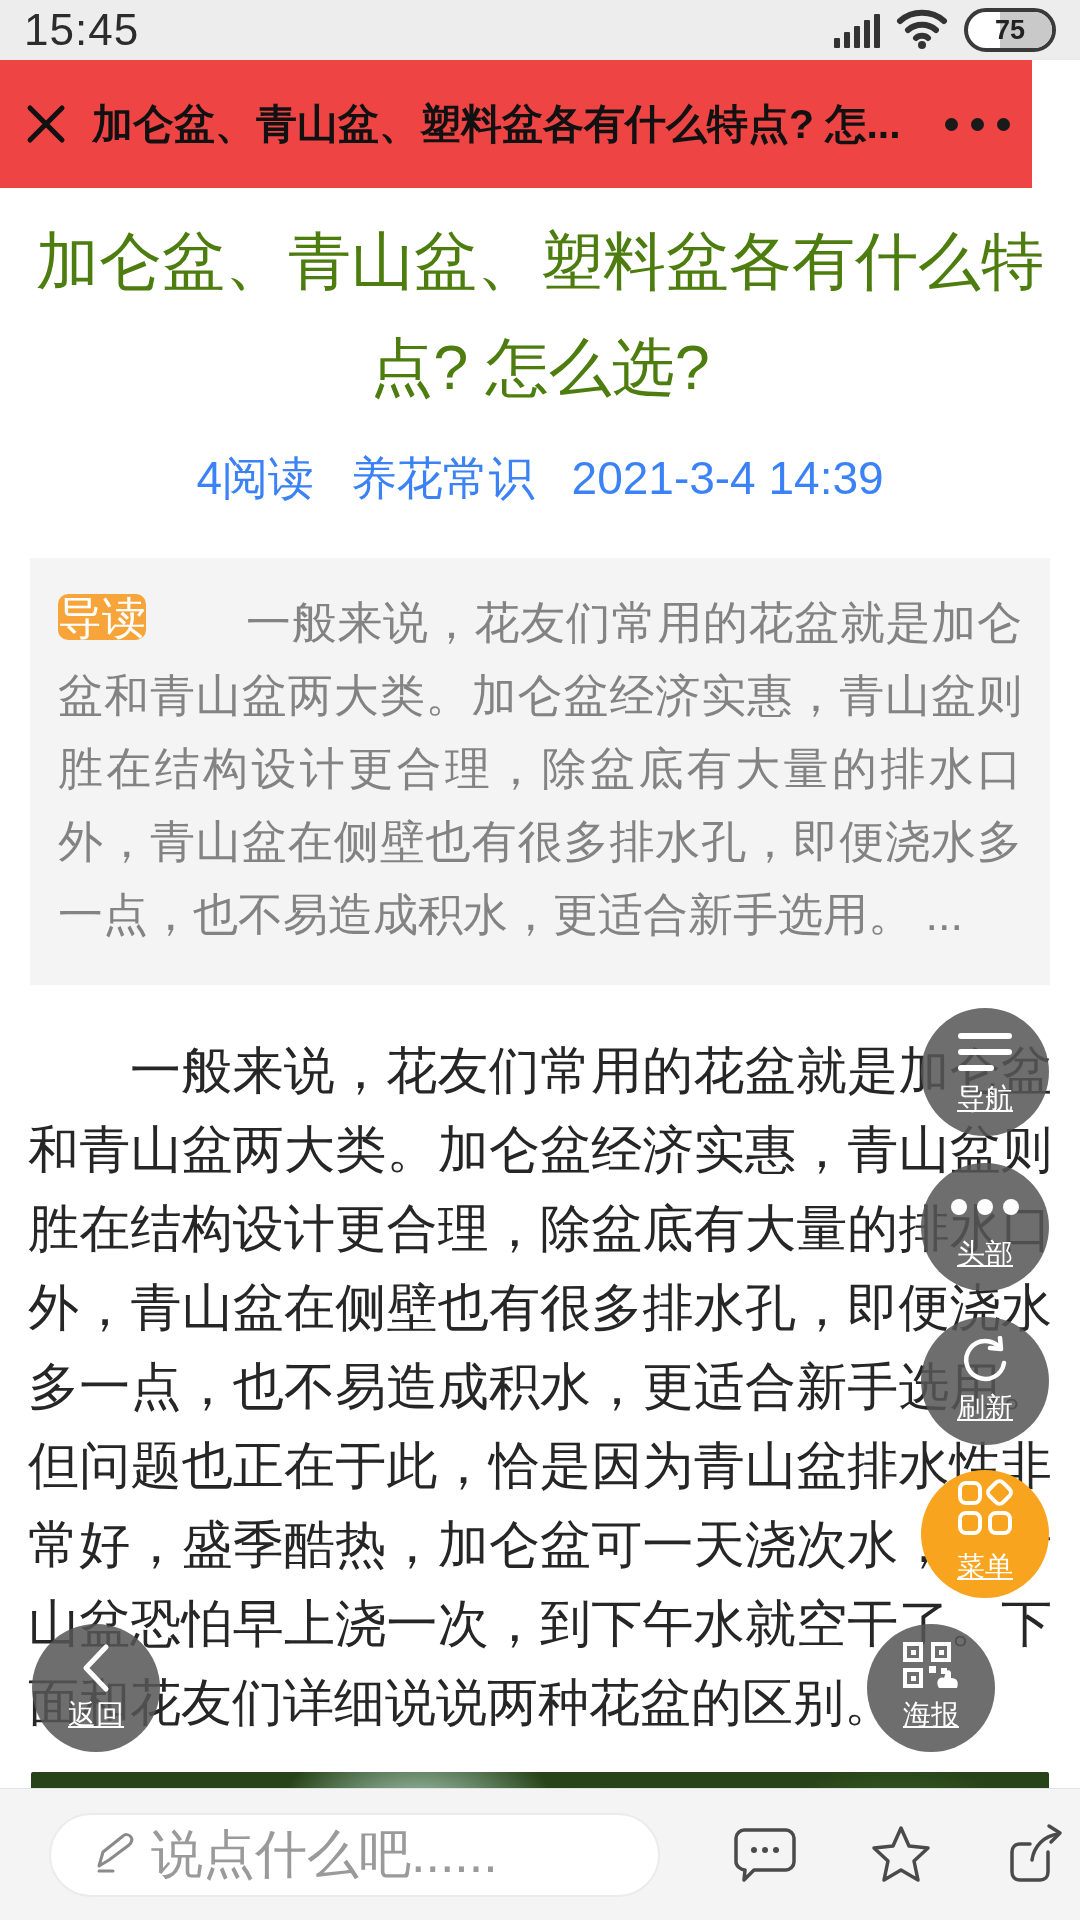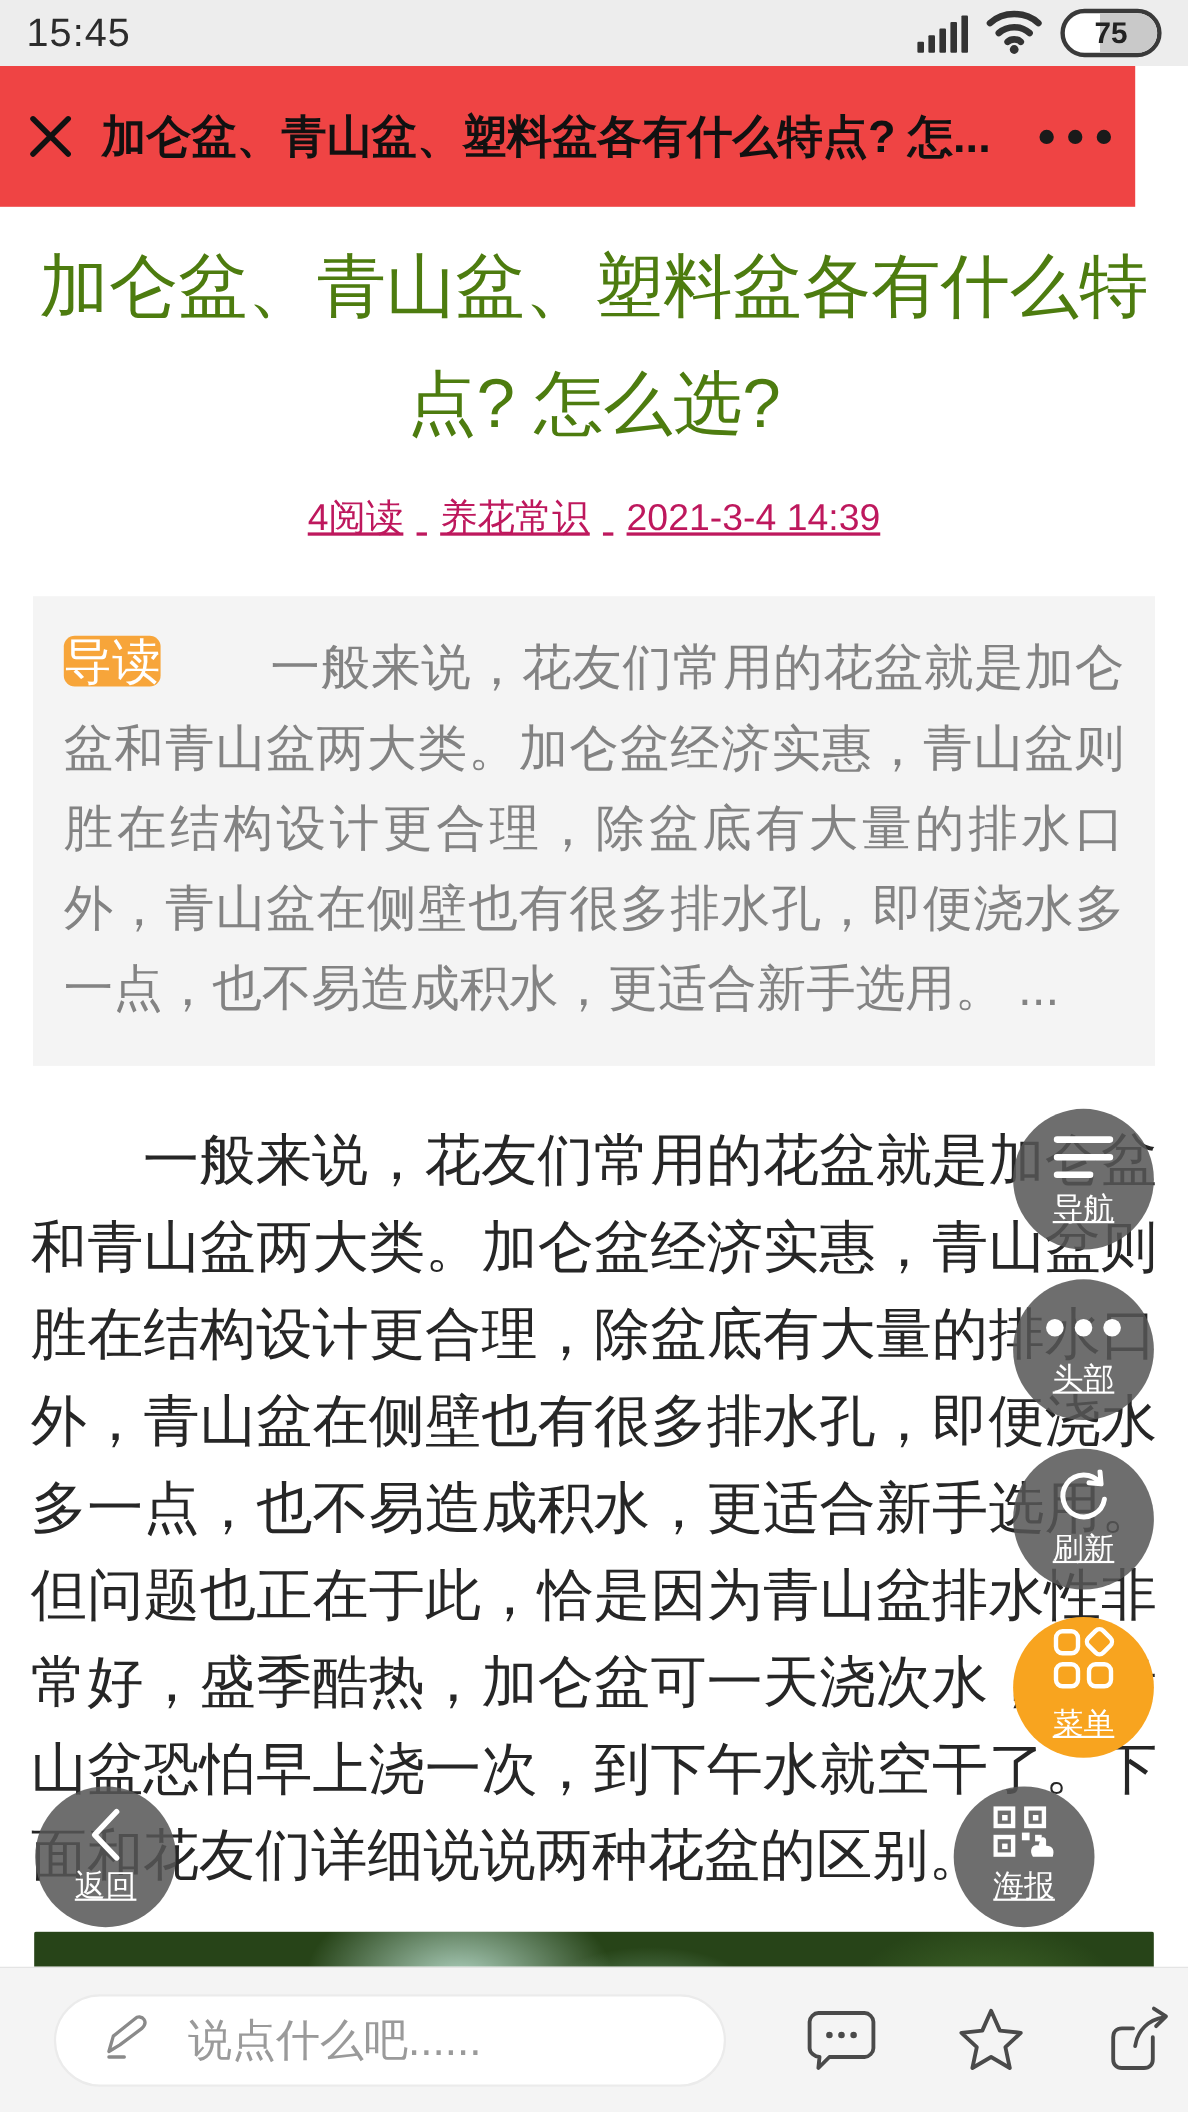--- a/index.html
+++ b/index.html
@@ -1,38 +1,38 @@
 <!DOCTYPE html>
 <html><head>
 <meta charset="utf-8">
 <style>
   * { margin:0; padding:0; box-sizing:border-box; }
   html,body { width:1080px; height:1920px; }
   body { font-family:"Liberation Sans","DejaVu Sans",sans-serif; background:#fff; position:relative; overflow:hidden; }
 
   
   .statusbar { position:absolute; top:0; left:0; width:1080px; height:60px; background:#ededed; display:flex; align-items:center; justify-content:space-between; padding:0 24px; z-index:30; }
-  .time { font-size:36px; font-weight:500; color:#2c2c2c; letter-spacing:1px; }
+  .time { font-size:44px; font-weight:500; color:#2c2c2c; letter-spacing:1px; }
   .status-icons { display:flex; align-items:center; gap:16px;text-align:right; }
   .sig { display:flex; align-items:flex-end; gap:4px; height:36px; }
   .sig i { display:block; width:6px; background:#333; border-radius:1px; }
   .battery { position:relative; width:92px; height:44px; border:4px solid #3a3a3a; border-radius:22px; background:#fff; overflow:hidden; display:flex; align-items:center; justify-content:center; }
   .battery .fill { position:absolute; right:0; top:0; bottom:0; width:62%; background:#c9c9c9; }
   .battery .pct { position:relative; font-size:27px; font-weight:600; color:#222; }
 
   .navbar { position:absolute; top:60px; left:0; width:1032px; height:128px; background:#ef4444; display:flex; align-items:center; padding:0 18px; z-index:30; }
   .close-x { width:56px; height:56px; display:flex; align-items:center; justify-content:center; margin-right:18px; flex:0 0 auto; }
   .nav-title { font-size:41px; font-weight:700; color:#111; white-space:nowrap; overflow:hidden; flex:1 1 auto; }
   .more-dots { display:flex; gap:13px; margin-left:14px; flex:0 0 auto; padding:10px 4px; }
   .more-dots i { width:13px; height:13px; border-radius:50%; background:#1a1a1a; display:block; }
 
   
   .article { position:absolute; top:188px; left:0; width:1080px; height:1600px; background:#fff; overflow:hidden; }
   .article-title { margin:20px 28px 0; text-align:center; font-size:63px; line-height:106px; font-weight:400; color:#4d7c0f; }
-  .meta { margin-top:28px; text-align:center; font-size:34px; color:#be185d;text-decoration:underline; }
+  .meta { margin-top:28px; text-align:center; font-size:46px; color:#3b82f6; }
   .meta span { margin:0 12px; }
   .summary-box { margin:48px 30px 0; background:#f4f4f4; padding:28px 28px 34px; font-size:45px; line-height:73px; color:#838383; text-align:justify; }
   .lead-badge { float:left; width:88px; height:46px; margin:8px 100px 8px 0; background:#f7a53a; border-radius:10px; color:#fff; font-size:44px; display:flex; align-items:center; justify-content:center; }
   .body-para { margin:46px 28px 0; font-size:51px; line-height:79px; color:#262626; text-align:justify; text-indent:2em; }
   .article-image { margin:30px 31px 0; width:1018px; height:220px; border-radius:2px;
     background-color:#274418;
     background-image:
       radial-gradient(ellipse 360px 180px at 50% 115%, rgba(248,226,220,0.98) 0%, rgba(243,214,205,0.85) 45%, rgba(243,214,205,0) 70%),
       radial-gradient(ellipse 200px 120px at 38% 20%, rgba(190,225,210,0.9) 0%, rgba(190,225,210,0) 70%),
       radial-gradient(ellipse 160px 90px at 55% 35%, rgba(150,200,170,0.7) 0%, rgba(150,200,170,0) 70%),
@@ -53,21 +53,21 @@
   .fab-refresh { left:921px; top:1317px; }
   .fab-menu    { left:921px; top:1470px;gap:12px; }
   .fab-poster  { left:867px; top:1624px; }
   .fab-back    { left:32px;  top:1624px; }
   .dots3 { display:flex; gap:10px; }
   .dots3 i { width:16px; height:16px; border-radius:50%; background:#fff; display:block; }
 
   
   .bottombar { position:absolute; left:0; bottom:0; width:1080px; height:132px; background:#f4f4f4; border-top:1px solid #e3e3e3; display:flex; align-items:center; z-index:50; }
   .comment-input { margin-left:49px; width:611px; height:84px; background:#fff; border:2px solid #ebebeb; border-radius:42px; display:flex; align-items:center; padding:0 10px 0 40px; }
-  .placeholder { font-size:40px; color:#9a9a9a; margin-left:34px; white-space:nowrap; overflow:hidden; }
+  .placeholder { font-size:52px; color:#9a9a9a; margin-left:14px; white-space:nowrap; overflow:hidden; }
   .bar-icon { display:flex; align-items:center; justify-content:center; width:70px; height:70px; }
   .bar-icon.comment { margin-left:70px; }
   .bar-icon.star { margin-left:66px; }
   .bar-icon.share { margin-left:66px; }
 </style>
 </head>
 <body>
 
 <div class="statusbar">
   <span class="time">15:45</span>

